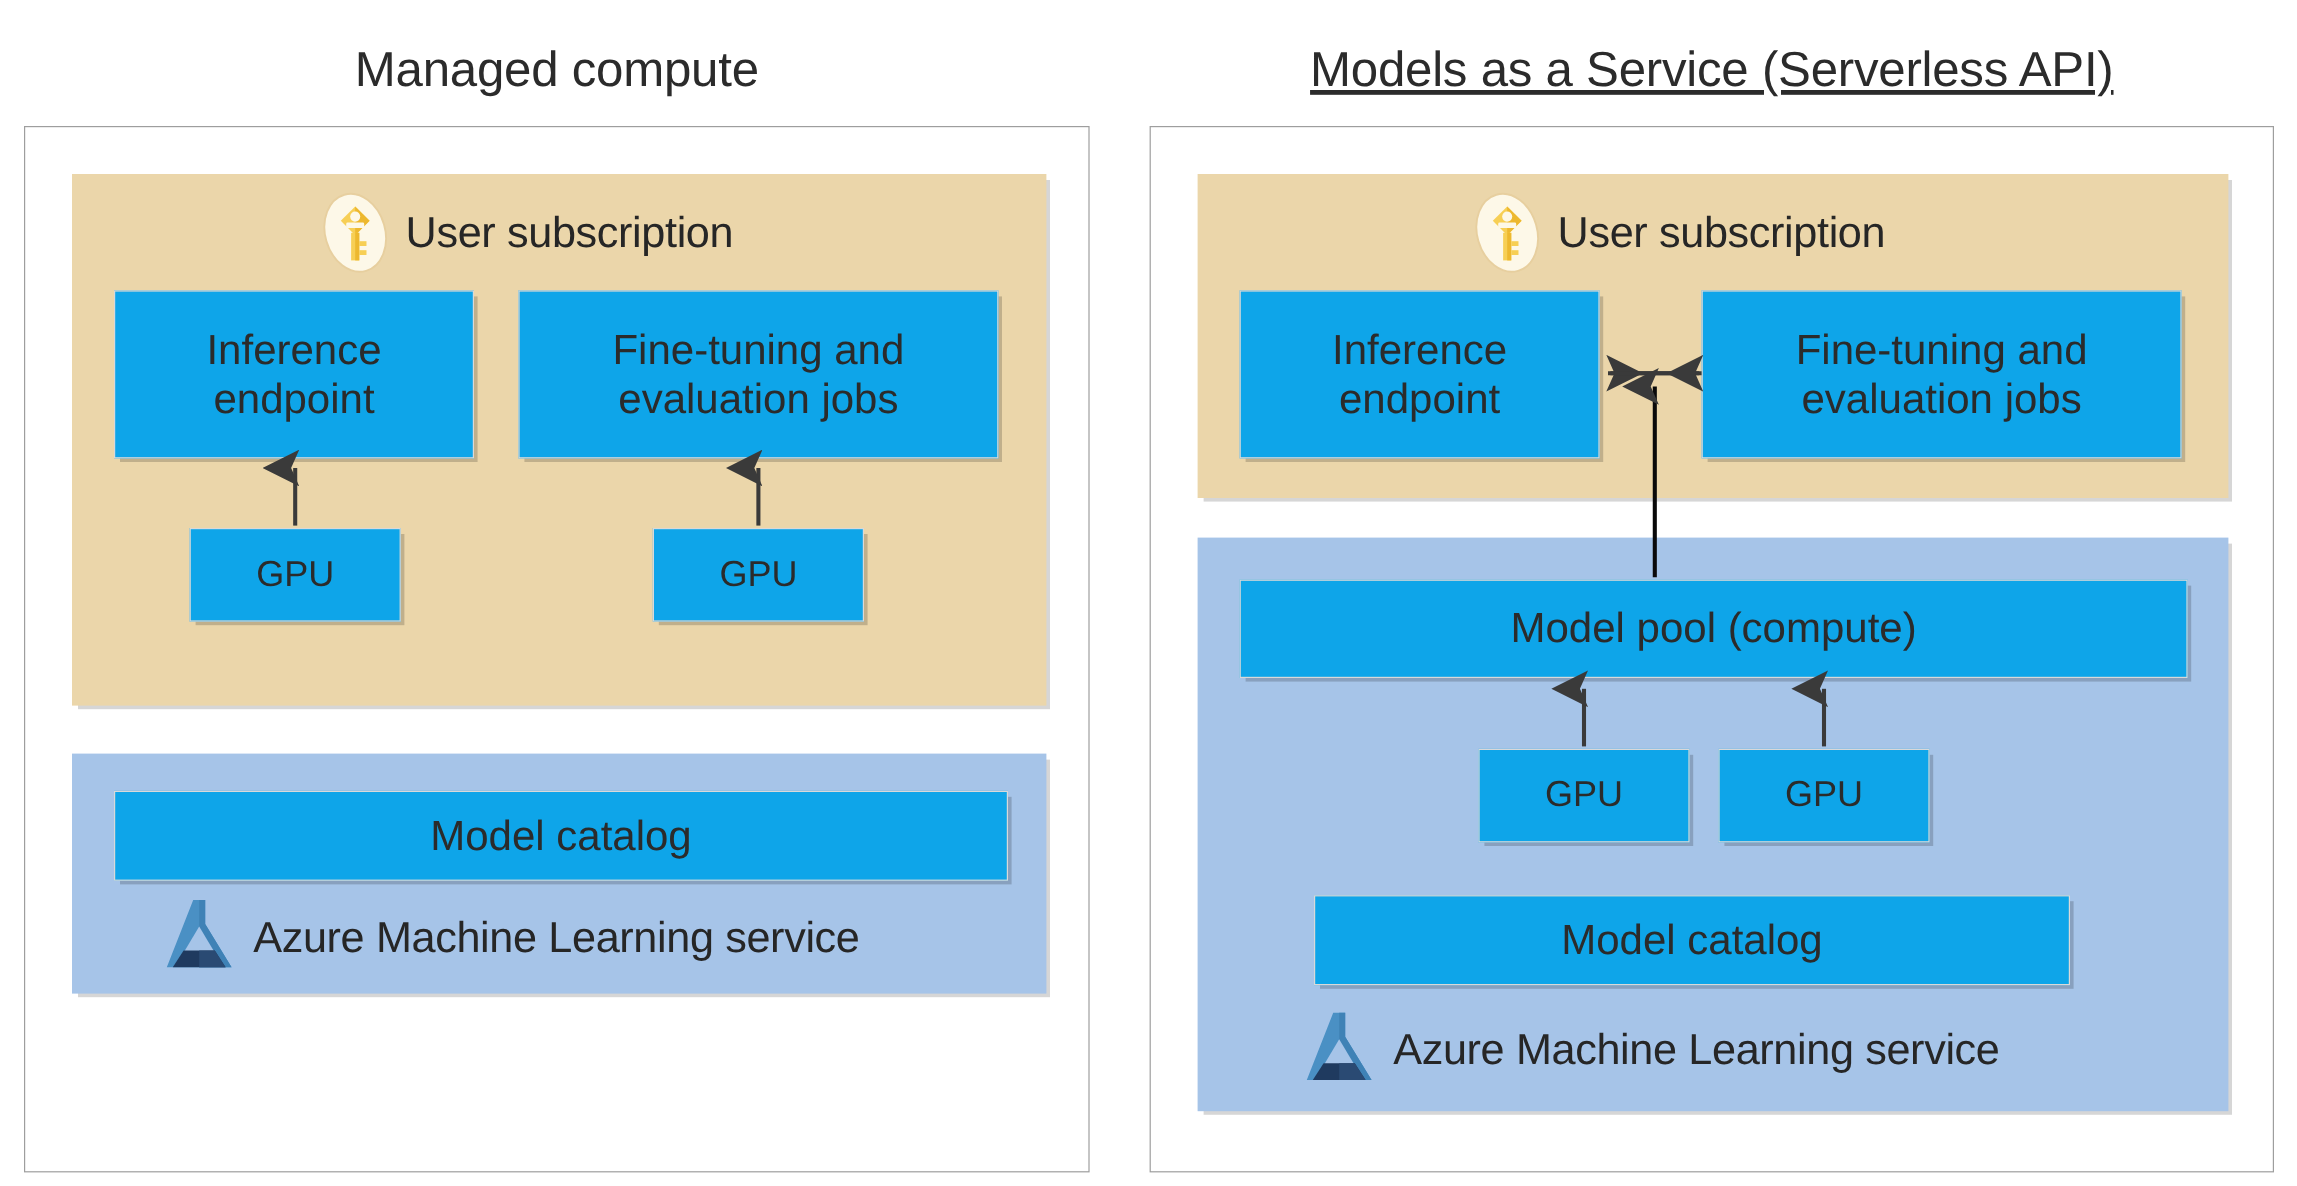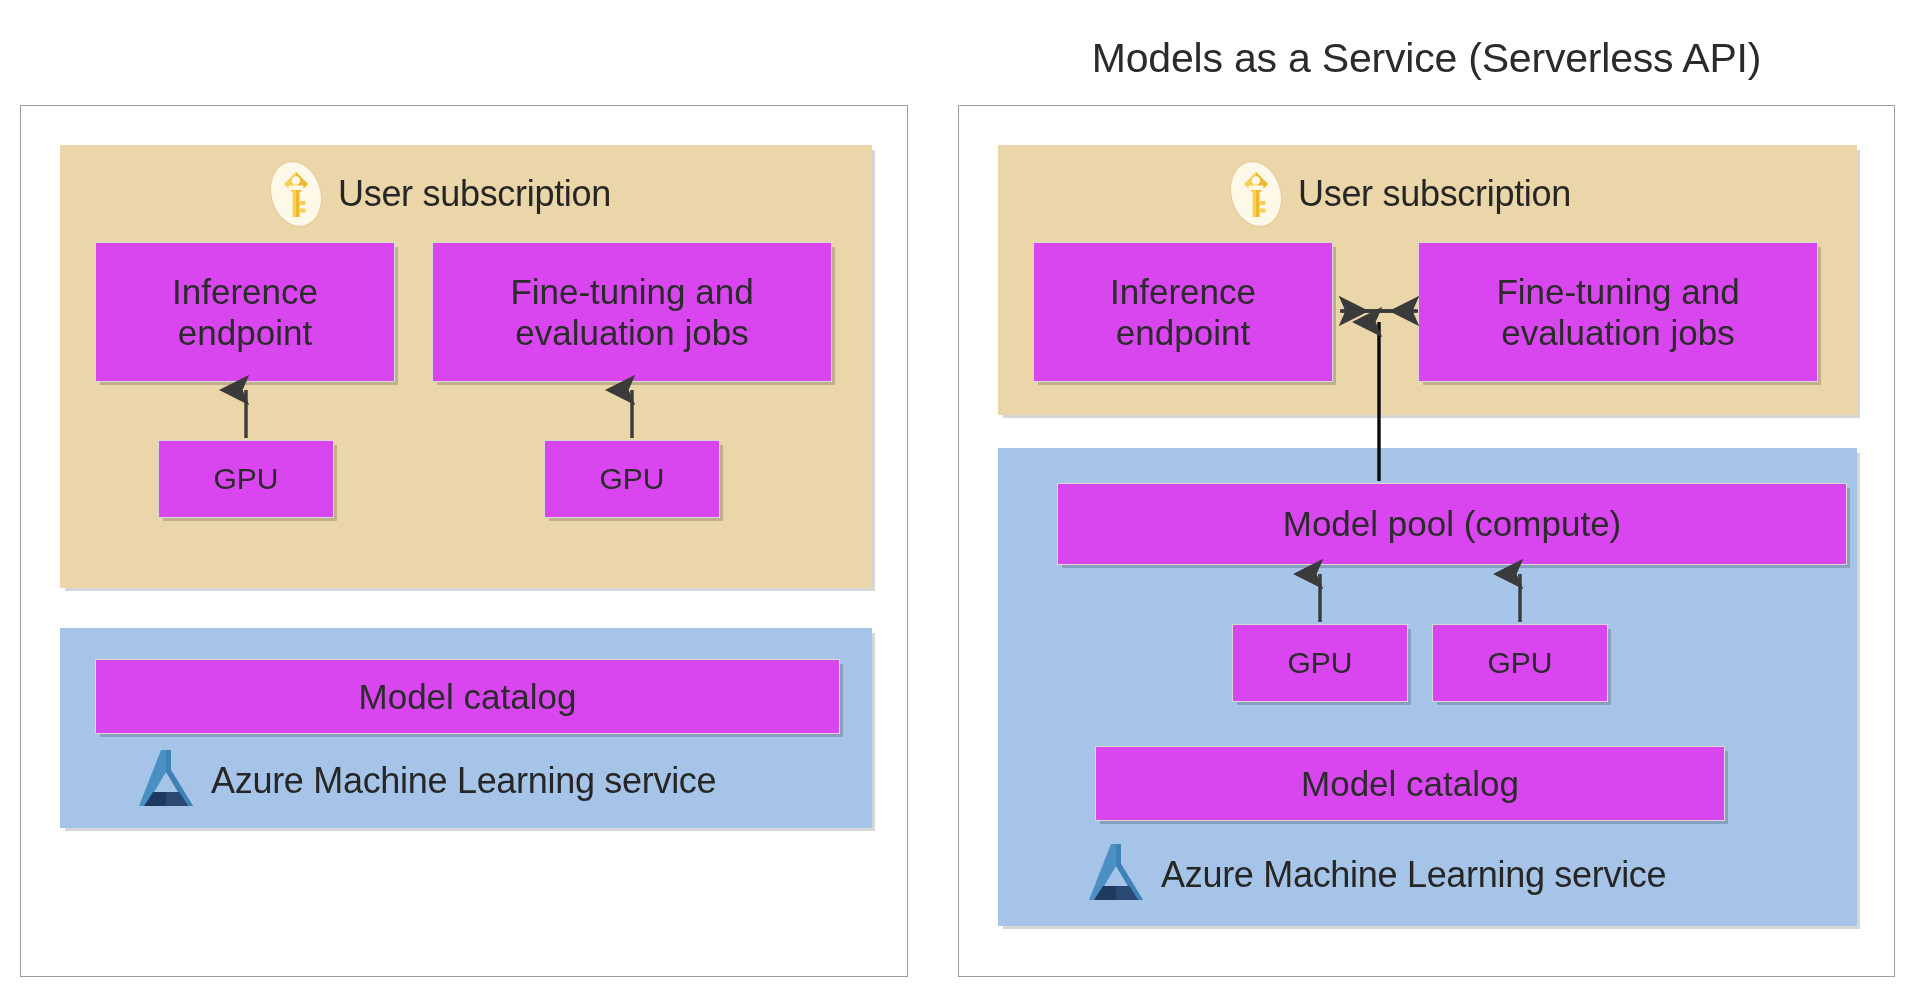--- a/index.html
+++ b/index.html
@@ -43,21 +43,21 @@
     position: absolute;
     box-sizing: border-box;
     box-shadow: 4px 4px 0 -1px rgba(0,0,0,0.16);
   }
   .zone.tan  { background: #ebd6aa; }
   .zone.blue { background: #a6c4e8; }
 
   
   .box {
     position: absolute;
-    background: #d946ef;
+    background: #0ea5e9;
     border: 1px solid #d9d9d9;
     box-sizing: border-box;
     display: flex;
     align-items: center;
     justify-content: center;
     text-align: center;
     font-size: 35px;
     font-weight: 400;
     color: #2b2b2b;
     line-height: 1.18;
@@ -87,20 +87,21 @@
     position: absolute;
     inset: 0;
     pointer-events: none;
   }
 </style>
 </head>
 <body>
 
 <div class="stage">
 
+  <div class="panel-title" style="left:20px; top:38px; width:888px;">Managed compute</div>
 
   <div class="panel" style="left:20px; top:105px; width:888px; height:872px;"></div>
 
   <div class="zone tan" style="left:60px; top:145px; width:812px; height:443px;"></div>
 
   <div class="zone-header" style="left:268px; top:160px; height:68px;">
     <span class="icon-wrap">
       <svg width="56" height="70" viewBox="0 0 56 70">
         <ellipse cx="28" cy="35" rx="25" ry="33" fill="#fdf8e8" stroke="#e7cf9f" stroke-width="1.6" transform="rotate(-16 28 35)"></ellipse>
         <path d="M28 13 L40 25 L28 37 L16 25 Z" fill="#f7cf55"></path>
@@ -150,21 +151,21 @@
         <path d="M26 2 L36 2 L36 22 L58 58 L4 58 Z" fill="#4a90c4"></path>
         <path d="M31 2 L36 2 L36 22 L58 58 L31 58 Z" fill="#3f82b6"></path>
         <path d="M31 24 L50 56 L12 56 Z" fill="#a6c4e8"></path>
         <path d="M18 44 L44 44 L53 58 L9 58 Z" fill="#1f3a5f"></path>
         <path d="M31 44 L44 44 L53 58 L31 58 Z" fill="#2a4a73"></path>
       </svg>
     </span>
     <span class="label">Azure Machine Learning service</span>
   </div>
 
-  <div class="panel-title" style="left:958px; top:38px; width:937px;">Models as a Service (Serverless API)</div>
+  <div class="panel-title" style="left:958px; top:38px; width:937px;text-decoration:underline;">Models as a Service (Serverless API)</div>
 
   <div class="panel" style="left:958px; top:105px; width:937px; height:872px;"></div>
 
   <div class="zone tan" style="left:998px; top:145px; width:859px; height:270px;"></div>
 
   <div class="zone-header" style="left:1228px; top:160px; height:68px;">
     <span class="icon-wrap">
       <svg width="56" height="70" viewBox="0 0 56 70">
         <ellipse cx="28" cy="35" rx="25" ry="33" fill="#fdf8e8" stroke="#e7cf9f" stroke-width="1.6" transform="rotate(-16 28 35)"></ellipse>
         <path d="M28 13 L40 25 L28 37 L16 25 Z" fill="#f7cf55"></path>
@@ -189,21 +190,21 @@
 
   <div class="box" style="left:1418px; top:242px; width:400px; height:140px;">
     <span>
       <span>Fine-tuning and</span><br>
       <span>evaluation jobs</span>
     </span>
   </div>
 
   <div class="zone blue" style="left:998px; top:448px; width:859px; height:478px;"></div>
 
-  <div class="box" style="left:1033px; top:483px; width:790px; height:82px;margin-left:24px;">
+  <div class="box" style="left:1033px; top:483px; width:790px; height:82px;">
     <span>Model pool (compute)</span>
   </div>
 
   <div class="box small" style="left:1232px; top:624px; width:176px; height:78px;">
     <span>GPU</span>
   </div>
 
   <div class="box small" style="left:1432px; top:624px; width:176px; height:78px;">
     <span>GPU</span>
   </div>

